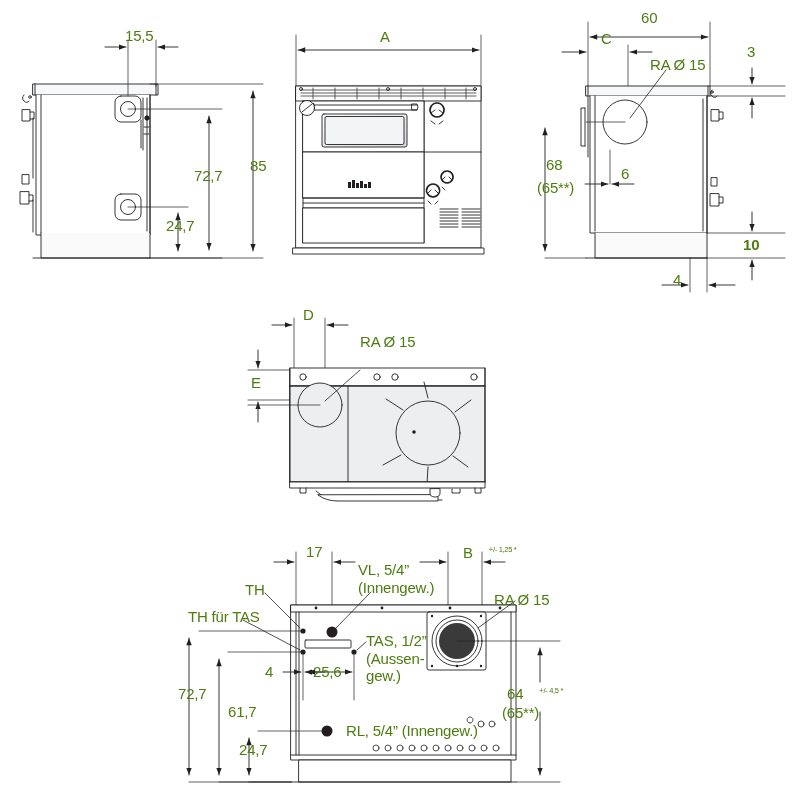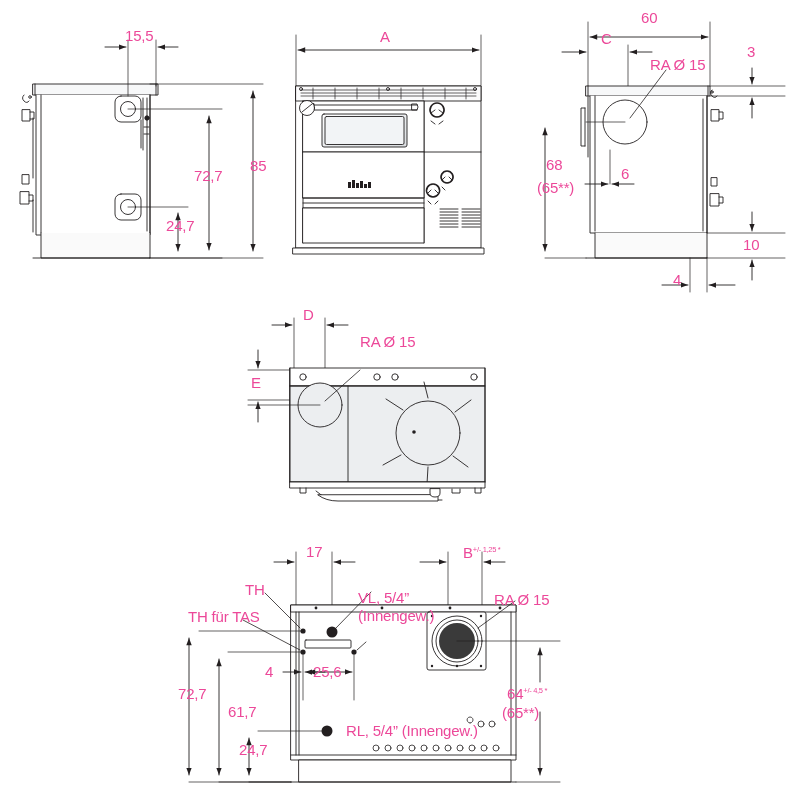--- a/index.html
+++ b/index.html
@@ -6,29 +6,29 @@
   body{
     width:800px;height:800px;overflow:hidden;
     font-family:"Liberation Sans", sans-serif;
     color:#231f20;
   }
   #sheet{position:relative;width:800px;height:800px;}
   #sheet svg{position:absolute;left:0;top:0;}
   .lbl{
     position:absolute;
     font-family:"Liberation Sans", sans-serif;
-    color:#ec4899;
+    color:#4d7c0f;
     white-space:nowrap;
     line-height:1.12;
     letter-spacing:-0.2px;
   }
   .dim{font-size:15px;}
   .dimbig{font-size:15px;}
-  .sup{font-size:7.5px;vertical-align:super;letter-spacing:-0.3px;}
-  .two{line-height:1.18;margin-top:28px;}
+  .sup{font-size:7.5px;vertical-align:super;letter-spacing:-0.3px;margin-left:16px;}
+  .two{line-height:1.18;}
 </style>
 </head>
 <body>
 
 <div id="sheet">
 
 <svg width="800" height="800" viewBox="0 0 800 800">
   <defs>
     <marker id="ah" markerWidth="9" markerHeight="9" refX="8" refY="3" orient="auto" markerUnits="strokeWidth">
       <path d="M0,0 L8,3 L0,6 z" fill="#231f20"></path>
@@ -368,21 +368,21 @@
 <div class="lbl dimbig" style="left:250px;top:158px;">85</div>
 
 <div class="lbl dimbig" style="left:380px;top:29px;">A</div>
 
 <div class="lbl dimbig" style="left:641px;top:10px;">60</div>
 <div class="lbl dimbig" style="left:601px;top:31px;">C</div>
 <div class="lbl dimbig" style="left:747px;top:44px;">3</div>
 <div class="lbl dimbig" style="left:546px;top:157px;">68</div>
 <div class="lbl dim" style="left:537px;top:180px;">(65**)</div>
 <div class="lbl dimbig" style="left:621px;top:166px;">6</div>
-<div class="lbl dimbig" style="left:743px;top:237px;">10</div>
+<div class="lbl dimbig" style="left:743px;top:237px;font-weight:bold;">10</div>
 <div class="lbl dimbig" style="left:673px;top:272px;">4</div>
 <div class="lbl dimbig" style="left:650px;top:57px;">RA Ø 15</div>
 
 <div class="lbl dimbig" style="left:303px;top:307px;">D</div>
 <div class="lbl dimbig" style="left:251px;top:375px;">E</div>
 <div class="lbl dimbig" style="left:360px;top:334px;">RA Ø 15</div>
 
 <div class="lbl dimbig" style="left:306px;top:544px;">17</div>
 <div class="lbl dimbig" style="left:463px;top:545px;"><span>B</span><span class="sup">+/- 1,25 *</span></div>
 <div class="lbl dimbig" style="left:265px;top:664px;">4</div>
@@ -392,16 +392,21 @@
 <div class="lbl dimbig" style="left:239px;top:742px;">24,7</div>
 <div class="lbl dimbig" style="left:507px;top:686px;"><span>64</span><span class="sup">+/- 4,5 *</span></div>
 <div class="lbl dim" style="left:502px;top:705px;">(65**)</div>
 
 <div class="lbl dimbig" style="left:245px;top:582px;">TH</div>
 <div class="lbl dimbig" style="left:188px;top:609px;">TH für TAS</div>
 <div class="lbl dimbig two" style="left:358px;top:561px;">
   <span>VL, 5/4”</span><br>
   <span>(Innengew.)</span>
 </div>
+<div class="lbl dimbig two" style="left:366px;top:632px;">
+  <span>TAS, 1/2”</span><br>
+  <span>(Aussen-</span><br>
+  <span>gew.)</span>
+</div>
 <div class="lbl dimbig" style="left:346px;top:723px;">RL, 5/4” (Innengew.)</div>
 <div class="lbl dimbig" style="left:494px;top:592px;">RA Ø 15</div>
 
 </div>
 
 </body></html>

